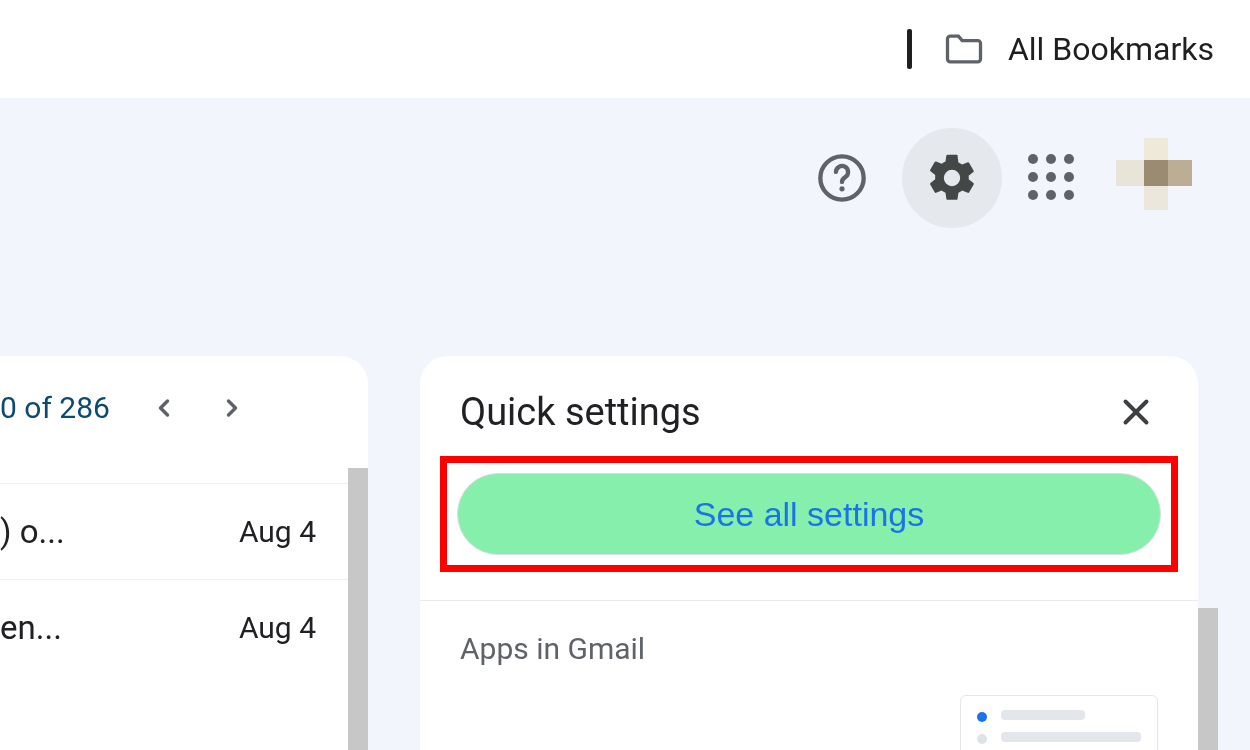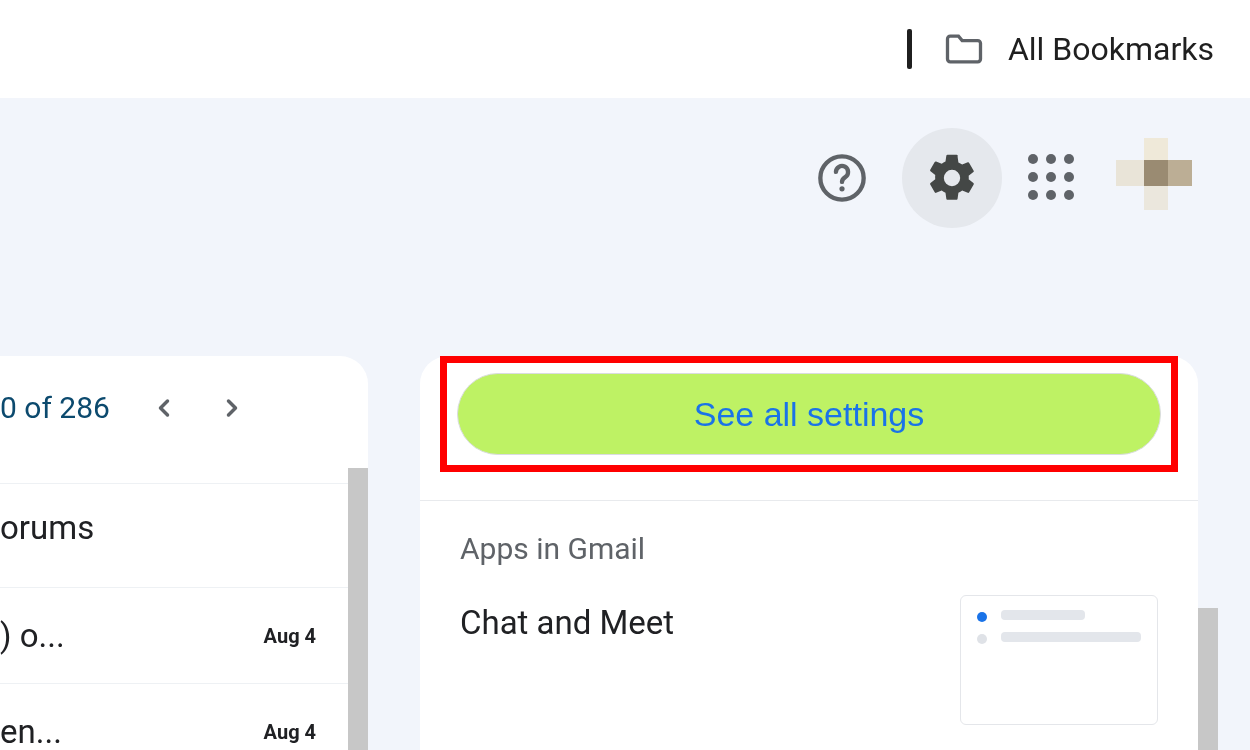--- a/index.html
+++ b/index.html
@@ -124,21 +124,21 @@
   .inbox-panel .mail-row {
     display: flex;
     justify-content: space-between;
     align-items: center;
     border-top: 1px solid #eef1f4;
     padding: 28px 52px 28px 0;
     font-size: 33px;
     color: #202124;
   }
   .inbox-panel .mail-row .subj { font-weight:400; }
-  .inbox-panel .mail-row .date { font-weight:700; font-size:20px; }
+  .inbox-panel .mail-row .date { font-weight:400; font-size:30px; }
 
   .inbox-scrollbar {
     position: absolute;
     top: 370px;
     left: 348px;
     width: 20px;
     height: 380px;
     background: #c7c7c7;
     border-radius: 0;
   }
@@ -170,21 +170,21 @@
   .highlight-box {
     margin: 0 20px 0 20px;
     border: 7px solid #ff0000;
     padding: 10px 10px;
   }
   .see-all-btn {
     width: 100%;
     height: 82px;
     border: 1px solid #dadce0;
     border-radius: 999px;
-    background: #bef264;
+    background: #86efac;
     color: #1a73e8;
     font-size: 34px;
     font-weight: 500;
     cursor: pointer;
     text-align: center;
   }
 
   .settings-divider {
     border-top: 1px solid #e8eaed;
     margin-top: 28px;
@@ -283,44 +283,48 @@
   <div class="inbox-panel">
     <div class="pager">
       <span class="pager-count">0 of 286</span>
       <svg class="chev" viewBox="0 0 24 24">
           <path d="M15 6l-6 6 6 6" fill="none" stroke="#5f6368" stroke-width="3" stroke-linecap="round" stroke-linejoin="round"></path>
         </svg>
       <svg class="chev" viewBox="0 0 24 24">
           <path d="M9 6l6 6-6 6" fill="none" stroke="#5f6368" stroke-width="3" stroke-linecap="round" stroke-linejoin="round"></path>
         </svg>
     </div>
-    <div class="category-row">orums</div>
     <div class="mail-row">
       <span class="subj">) o...</span>
       <span class="date">Aug 4</span>
     </div>
     <div class="mail-row">
       <span class="subj">en...</span>
       <span class="date">Aug 4</span>
     </div>
 
   </div>
   <div class="inbox-scrollbar"></div>
 
   <div class="settings-panel">
+    <div class="settings-header">
+      <h2>Quick settings</h2>
+      <svg class="close-svg" viewBox="0 0 24 24">
+        <path d="M5 5 L19 19 M19 5 L5 19" stroke="#3c4043" stroke-width="2.6" stroke-linecap="round"></path>
+      </svg>
+    </div>
 
     <div class="highlight-box">
       <button class="see-all-btn">See all settings</button>
     </div>
 
     <div class="settings-divider"></div>
 
     <div class="section">
       <div class="section-label">Apps in Gmail</div>
-      <div class="option-title">Chat and Meet</div>
 
       <div class="preview-card">
         <div class="preview-dots">
           <span class="on"></span>
           <span></span>
 
         </div>
         <div class="preview-lines">
           <span class="short"></span>
           <span></span>

